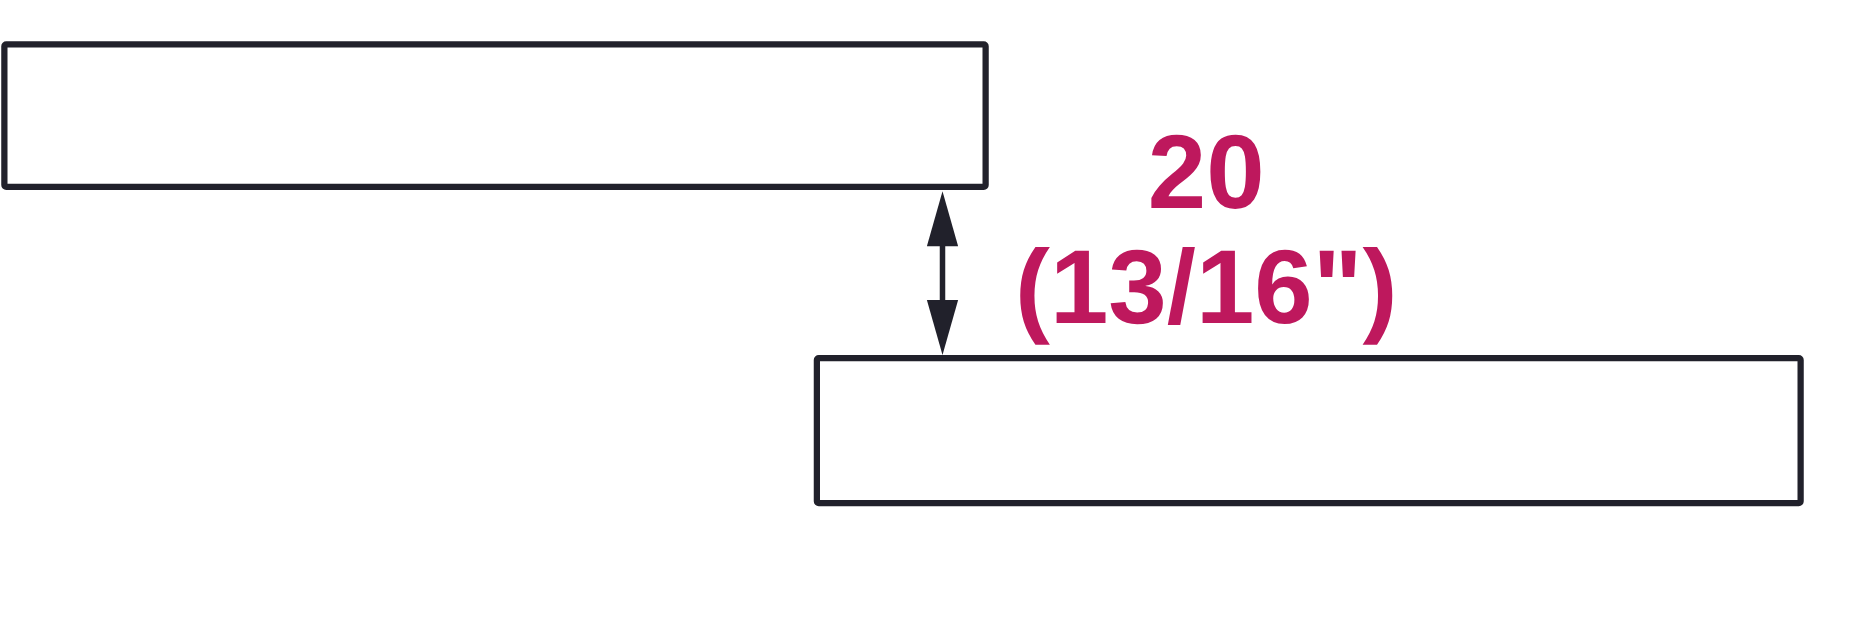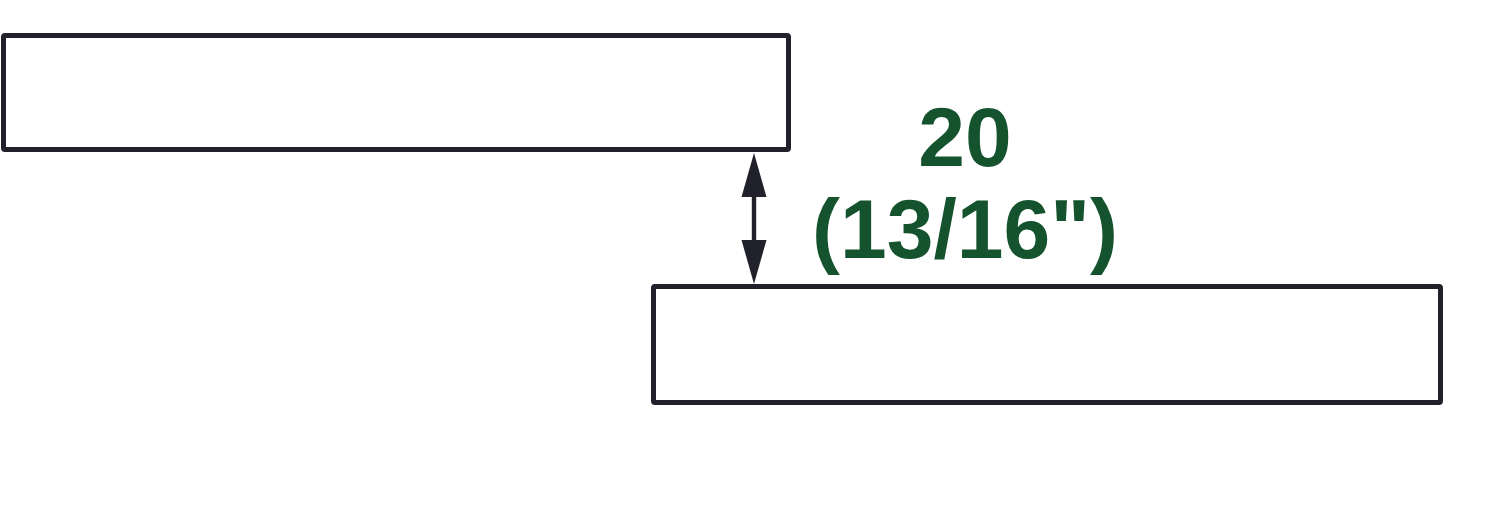--- a/index.html
+++ b/index.html
@@ -47,21 +47,21 @@
   }
   .dim-label {
     position: absolute;
     left: 790px;
     top: 91px;
     width: 350px;
     text-align: center;
     font-weight: bold;
     font-size: 84px;
     line-height: 92px;
-    color: #14532d;
+    color: #be185d;
     letter-spacing: 0;
     white-space: nowrap;
   }
 </style>
 </head>
 <body>
 
 <div class="canvas">
 
   <div class="panel panel-top"></div>

